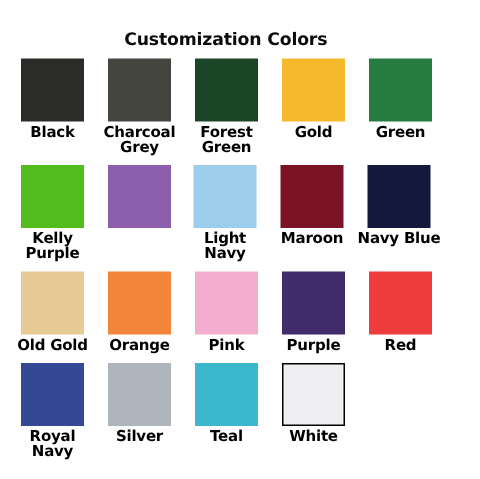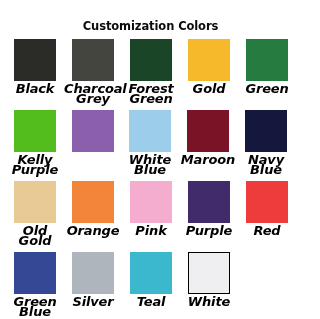--- a/index.html
+++ b/index.html
@@ -48,28 +48,27 @@
   .swatch {
     width: 42px;
     height: 42px;
     box-sizing: border-box;
   }
   .swatch.bordered {
     border: 1px solid #000000;
   }
   .label {
     margin-top: 3px;
-    font-size: 13px;
+    font-size: 10px;
     font-weight: 700;
     line-height: 10px;
     text-align: center;
     color: #000000;
     width: 58px;
     letter-spacing: -0.15px;
-    font-style: italic;
   }
   .row-spacer {
     height: 6px;
   }
 </style>
 </head>
 <body>
 
 <div class="page">
 
@@ -105,21 +104,21 @@
     <div class="row">
       <div class="cell">
         <div class="swatch" style="background-color: rgb(82, 189, 28);"></div>
         <div class="label">Kelly Purple</div>
       </div>
       <div class="cell">
         <div class="swatch" style="background-color: rgb(140, 95, 173);"></div>
       </div>
       <div class="cell">
         <div class="swatch" style="background-color: rgb(156, 205, 234);"></div>
-        <div class="label">White Blue</div>
+        <div class="label">Light Navy</div>
       </div>
       <div class="cell">
         <div class="swatch" style="background-color: rgb(123, 19, 38);"></div>
         <div class="label">Maroon</div>
       </div>
       <div class="cell">
         <div class="swatch" style="background-color: rgb(20, 24, 60);"></div>
         <div class="label">Navy Blue</div>
       </div>
     </div>
@@ -147,21 +146,21 @@
         <div class="swatch" style="background-color: rgb(238, 59, 59);"></div>
         <div class="label">Red</div>
       </div>
     </div>
 
     <div class="row-spacer"></div>
 
     <div class="row">
       <div class="cell">
         <div class="swatch" style="background-color: rgb(52, 72, 149);"></div>
-        <div class="label">Green Blue</div>
+        <div class="label">Royal Navy</div>
       </div>
       <div class="cell">
         <div class="swatch" style="background-color: rgb(174, 181, 188);"></div>
         <div class="label">Silver</div>
       </div>
       <div class="cell">
         <div class="swatch" style="background-color: rgb(60, 184, 206);"></div>
         <div class="label">Teal</div>
       </div>
       <div class="cell">

